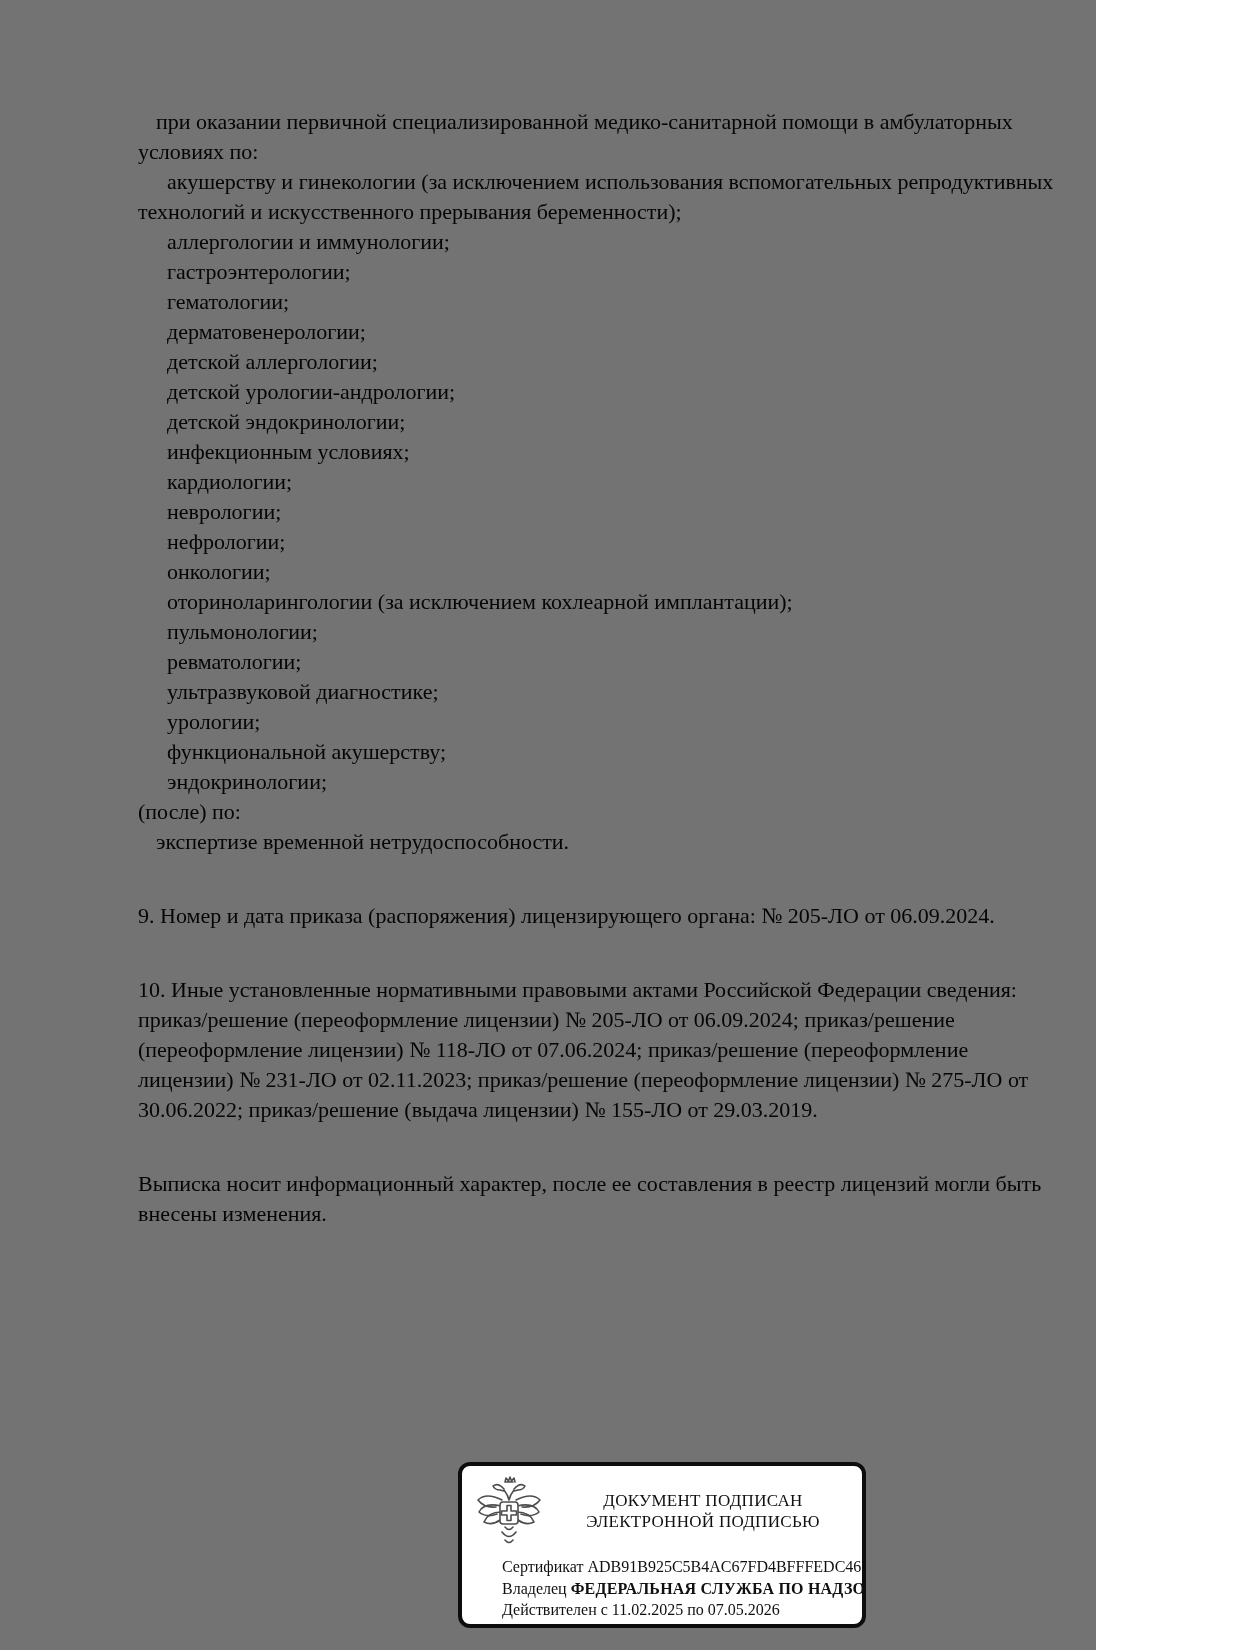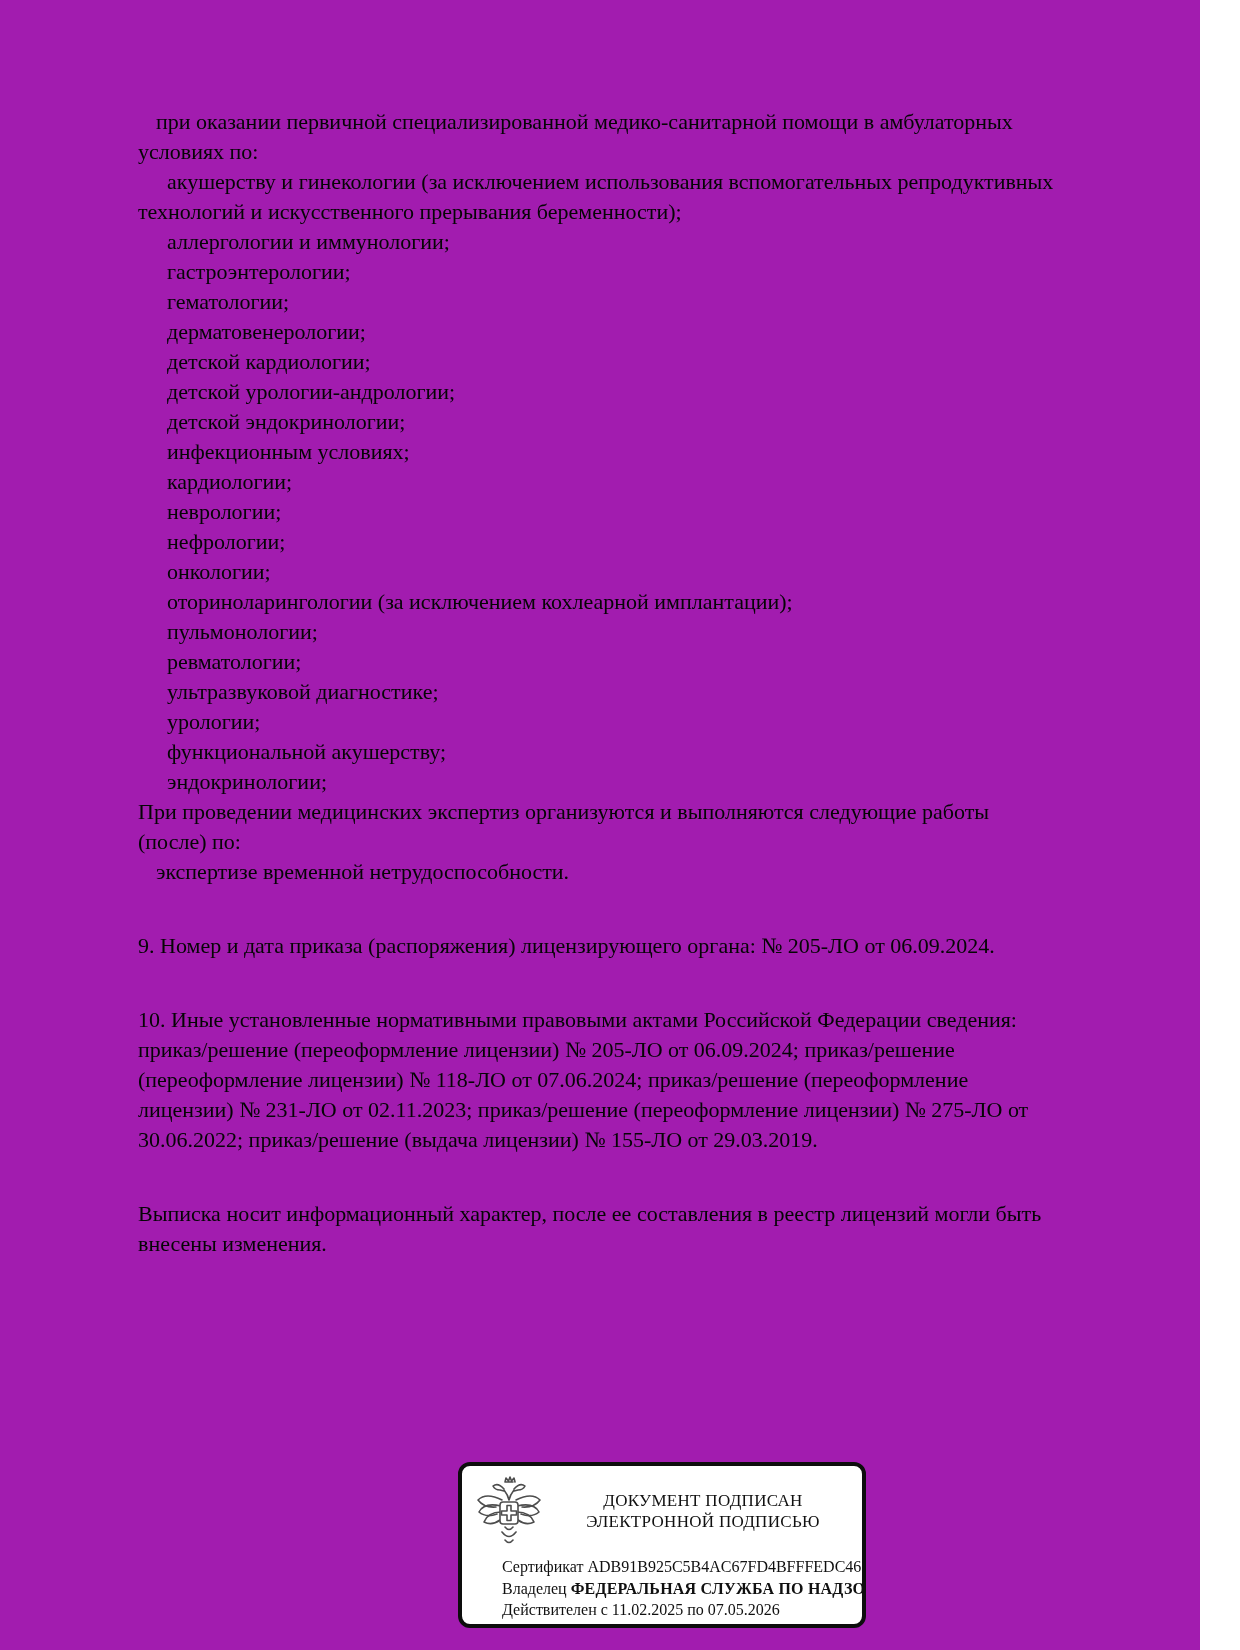--- a/index.html
+++ b/index.html
@@ -6,22 +6,22 @@
   html, body {
     width: 1240px; height: 1650px;
     background: #ffffff;
     font-family: "Liberation Serif", "DejaVu Serif", serif;
     color: #000000;
     overflow: hidden;
     position: relative;
   }
   .page {
     position: absolute; left: 0; top: 0;
-    width: 1200px; height: 1650px;
-    background: #a21caf;
+    width: 1096px; height: 1650px;
+    background: #737373;
   }
   .doc-text {
     position: absolute;
     left: 138px; top: 107px;
     width: 980px;
     font-size: 22px;
     line-height: 30px;
     color: #050505;
   }
   .doc-line { white-space: nowrap; }
@@ -85,21 +85,21 @@
       <div class="doc-line">технологий и искусственного прерывания беременности);</div>
 
       <div class="doc-line ind2">аллергологии и иммунологии;</div>
 
       <div class="doc-line ind2">гастроэнтерологии;</div>
 
       <div class="doc-line ind2">гематологии;</div>
 
       <div class="doc-line ind2">дерматовенерологии;</div>
 
-      <div class="doc-line ind2">детской кардиологии;</div>
+      <div class="doc-line ind2">детской аллергологии;</div>
 
       <div class="doc-line ind2">детской урологии-андрологии;</div>
 
       <div class="doc-line ind2">детской эндокринологии;</div>
 
       <div class="doc-line ind2">инфекционным условиях;</div>
 
       <div class="doc-line ind2">кардиологии;</div>
 
       <div class="doc-line ind2">неврологии;</div>
@@ -115,21 +115,20 @@
       <div class="doc-line ind2">ревматологии;</div>
 
       <div class="doc-line ind2">ультразвуковой диагностике;</div>
 
       <div class="doc-line ind2">урологии;</div>
 
       <div class="doc-line ind2">функциональной акушерству;</div>
 
       <div class="doc-line ind2">эндокринологии;</div>
 
-      <div class="doc-line">При проведении медицинских экспертиз организуются и выполняются следующие работы</div>
 
       <div class="doc-line">(после) по:</div>
 
       <div class="doc-line ind1">экспертизе временной нетрудоспособности.</div>
 
       <div class="doc-line gap">9. Номер и дата приказа (распоряжения) лицензирующего органа: № 205-ЛО от 06.09.2024.</div>
 
       <div class="doc-line gap">10. Иные установленные нормативными правовыми актами Российской Федерации сведения:</div>
 
       <div class="doc-line">приказ/решение (переоформление лицензии) № 205-ЛО от 06.09.2024; приказ/решение</div>

